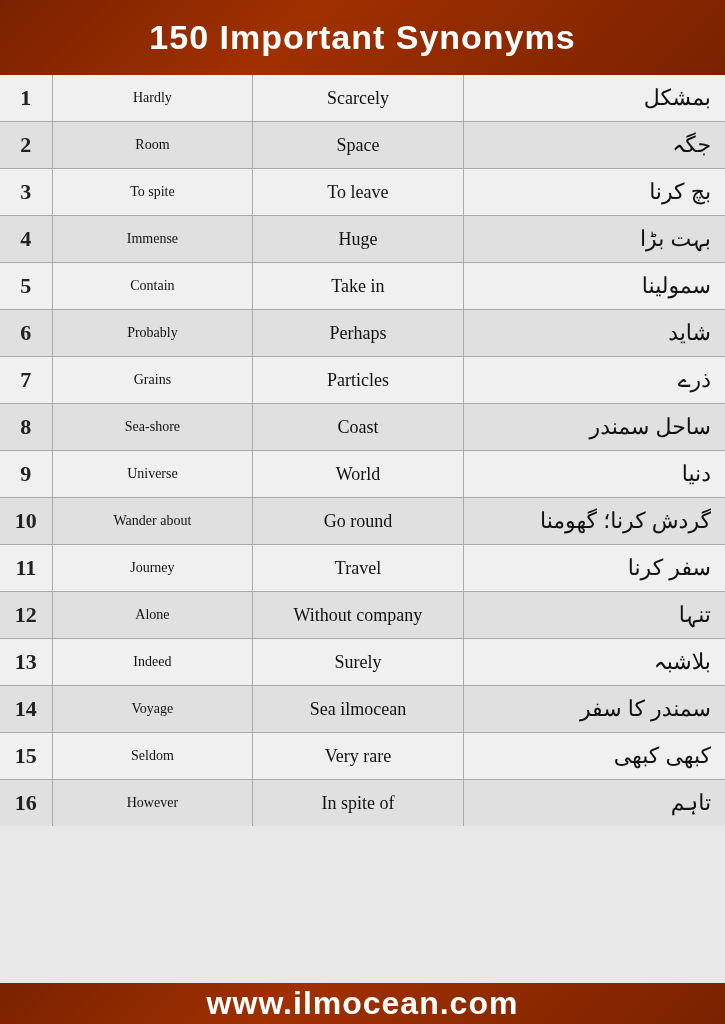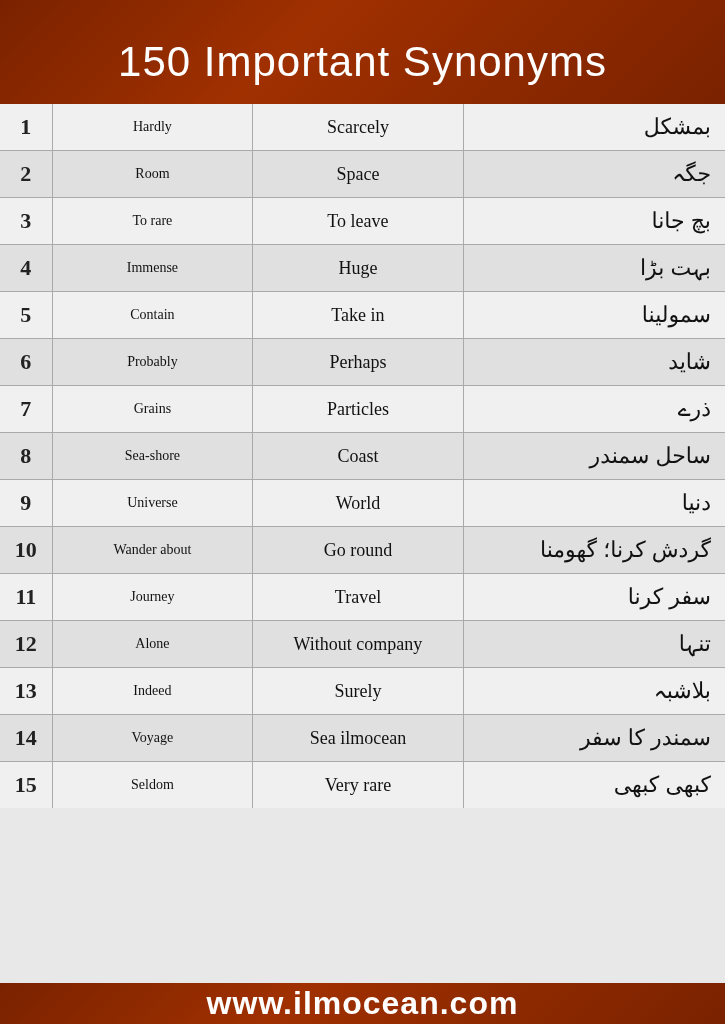--- a/index.html
+++ b/index.html
@@ -18,25 +18,24 @@
     }
 
     .header {
       background: linear-gradient(135deg, #7a2200 0%, #a03000 40%, #7a2200 100%);
       padding: 18px 20px 18px 20px;
       text-align: center;
     }
 
     .header h1 {
       color: #ffffff;
-      font-size: 42px;
-      font-weight: normal;
+      font-size: 34px;
+      font-weight: bold;
       font-family: Arial, sans-serif;
       letter-spacing: 1px;
-      margin-top: 20px;
     }
 
     .table-wrapper {
       flex: 1;
       background: #e8e8e8;
       padding: 0;
       position: relative;
       overflow: hidden;
     }
 
@@ -151,23 +150,23 @@
           <td class="col-urdu">بمشکل</td>
         </tr>
         <tr>
           <td class="col-num">2</td>
           <td class="col-word">Room</td>
           <td class="col-synonym">Space</td>
           <td class="col-urdu">جگہ</td>
         </tr>
         <tr>
           <td class="col-num">3</td>
-          <td class="col-word">To rare</td>
+          <td class="col-word">To spite</td>
           <td class="col-synonym">To leave</td>
-          <td class="col-urdu">بچ جانا</td>
+          <td class="col-urdu">بچ کرنا</td>
         </tr>
         <tr>
           <td class="col-num">4</td>
           <td class="col-word">Immense</td>
           <td class="col-synonym">Huge</td>
           <td class="col-urdu">بہت بڑا</td>
         </tr>
         <tr>
           <td class="col-num">5</td>
           <td class="col-word">Contain</td>
@@ -227,19 +226,25 @@
           <td class="col-word">Voyage</td>
           <td class="col-synonym">Sea ilmocean</td>
           <td class="col-urdu">سمندر کا سفر</td>
         </tr>
         <tr>
           <td class="col-num">15</td>
           <td class="col-word">Seldom</td>
           <td class="col-synonym">Very rare</td>
           <td class="col-urdu">کبھی کبھی</td>
         </tr>
+        <tr>
+          <td class="col-num">16</td>
+          <td class="col-word">However</td>
+          <td class="col-synonym">In spite of</td>
+          <td class="col-urdu">تاہم</td>
+        </tr>
       </tbody>
   </table>
 </div>
 
 <div class="footer">
   <span>www.ilmocean.com</span>
 </div>
 
 </body></html>

